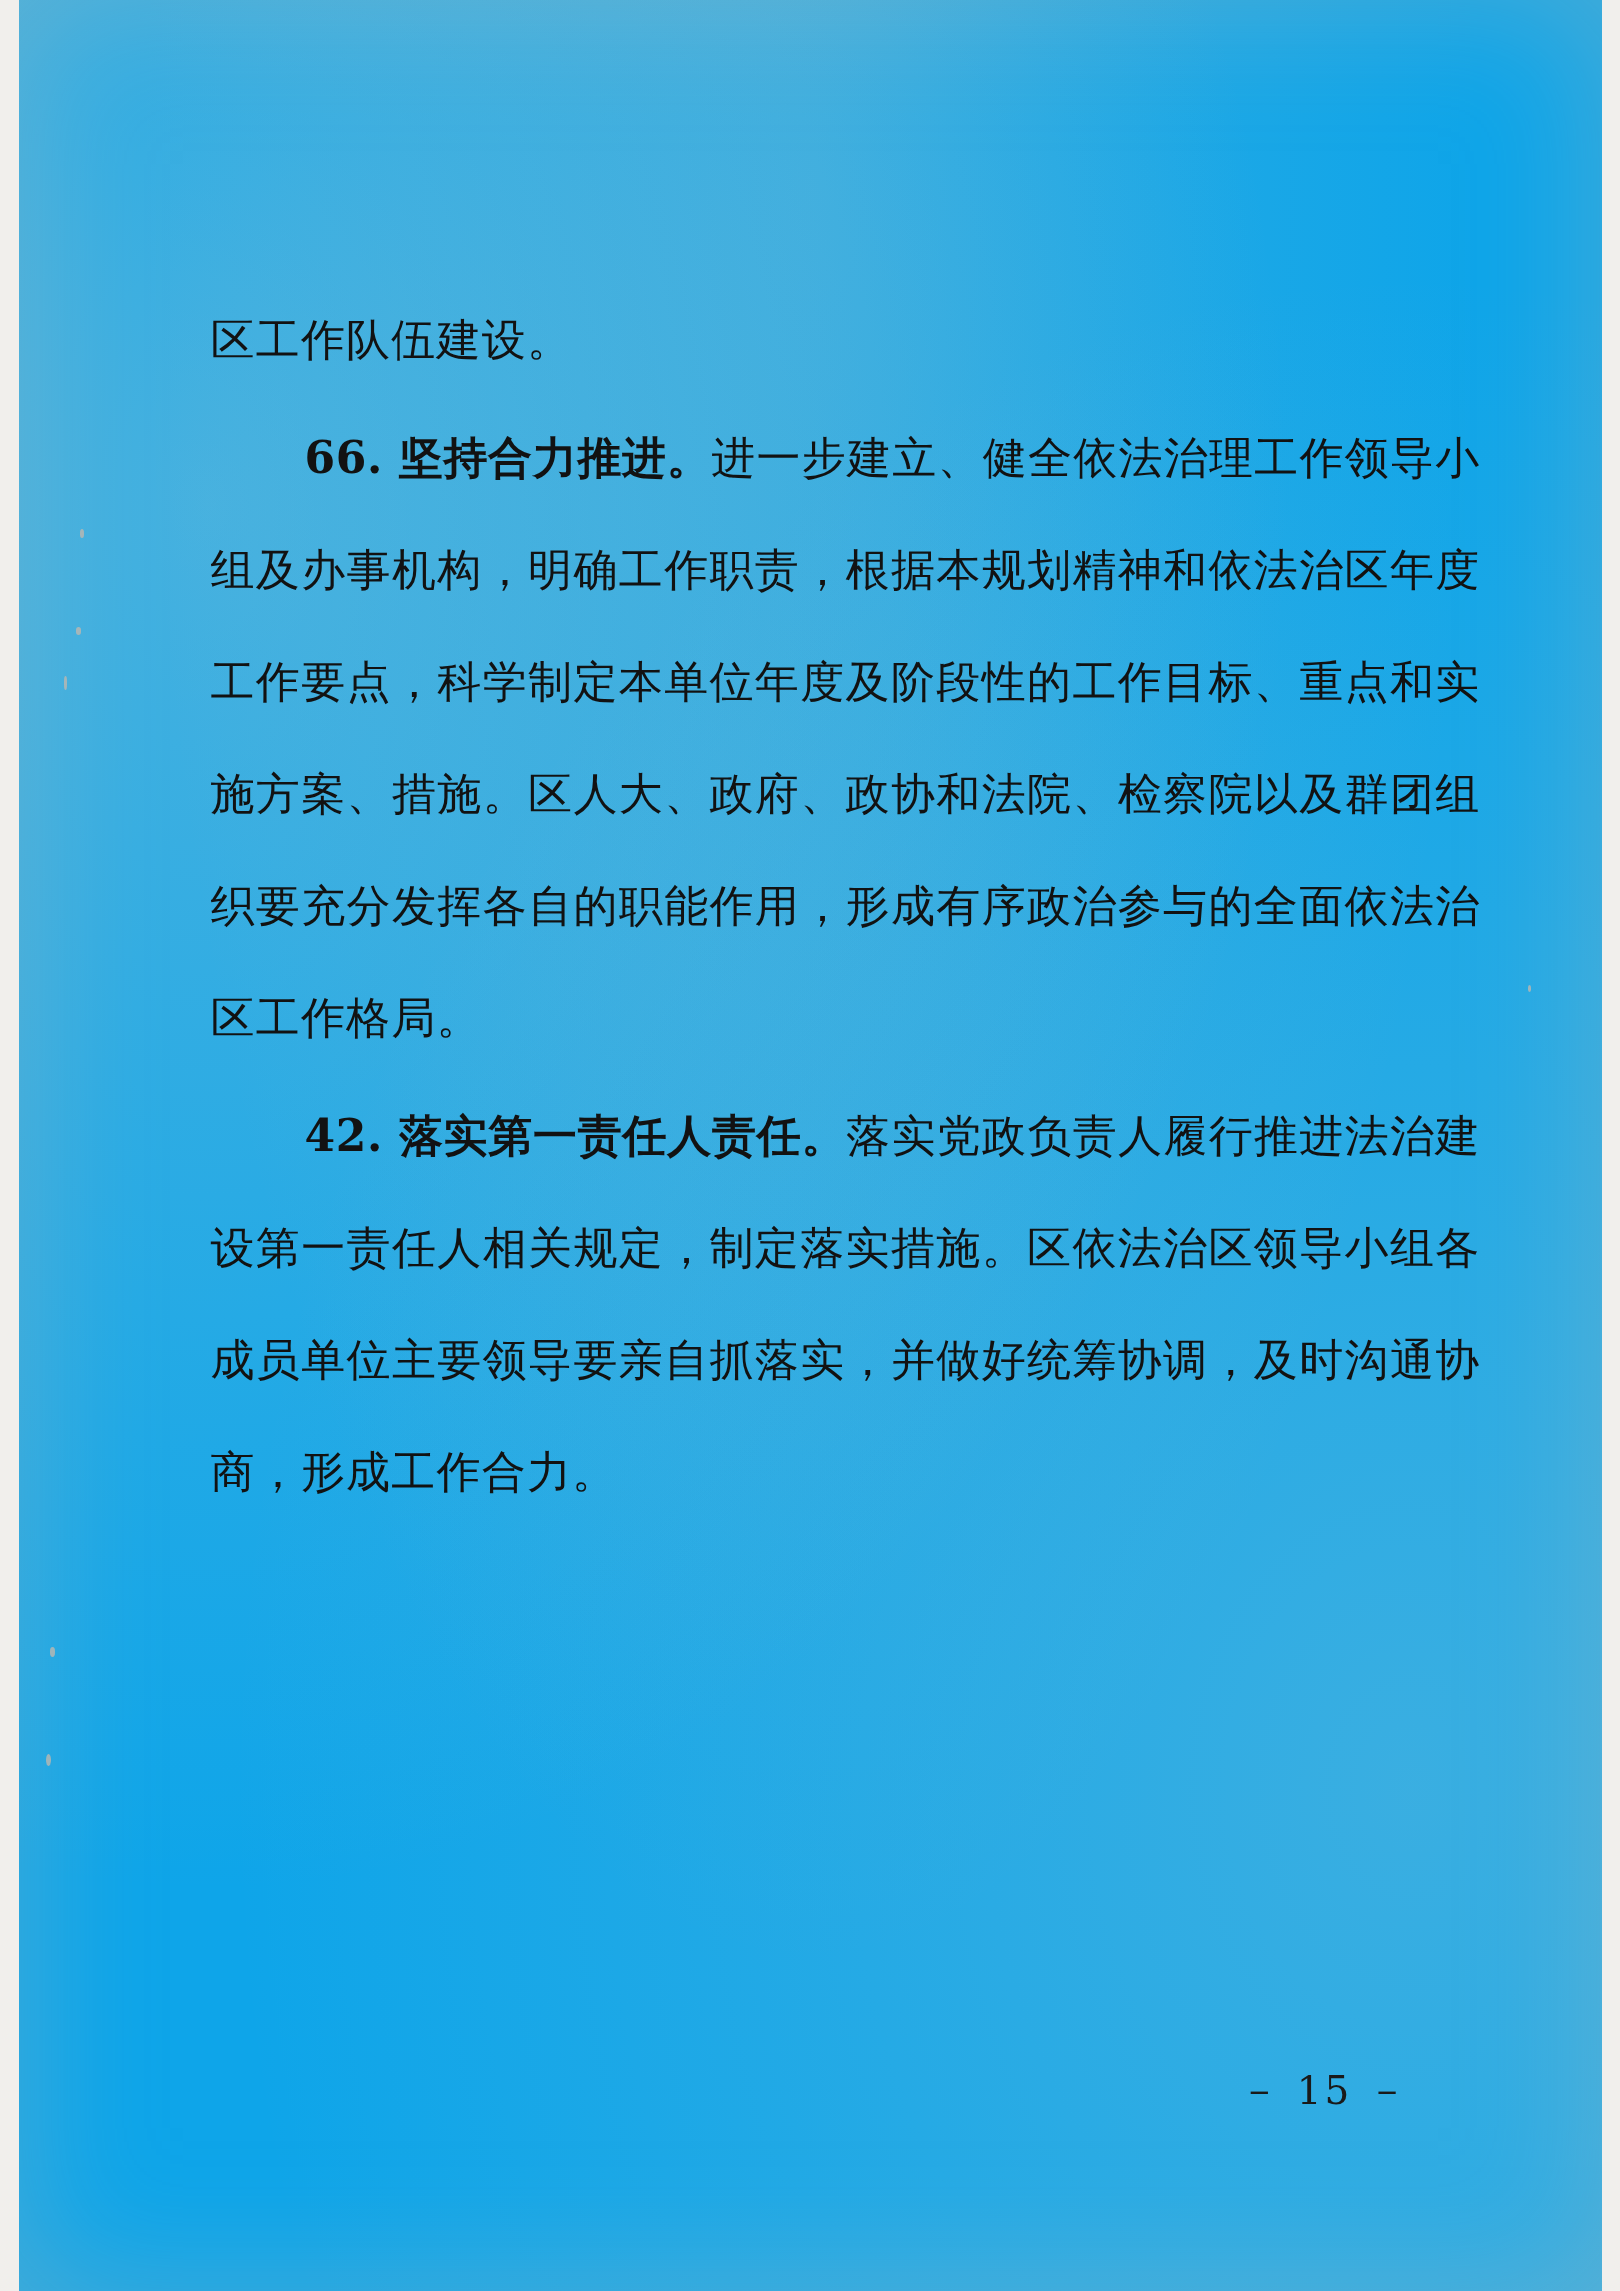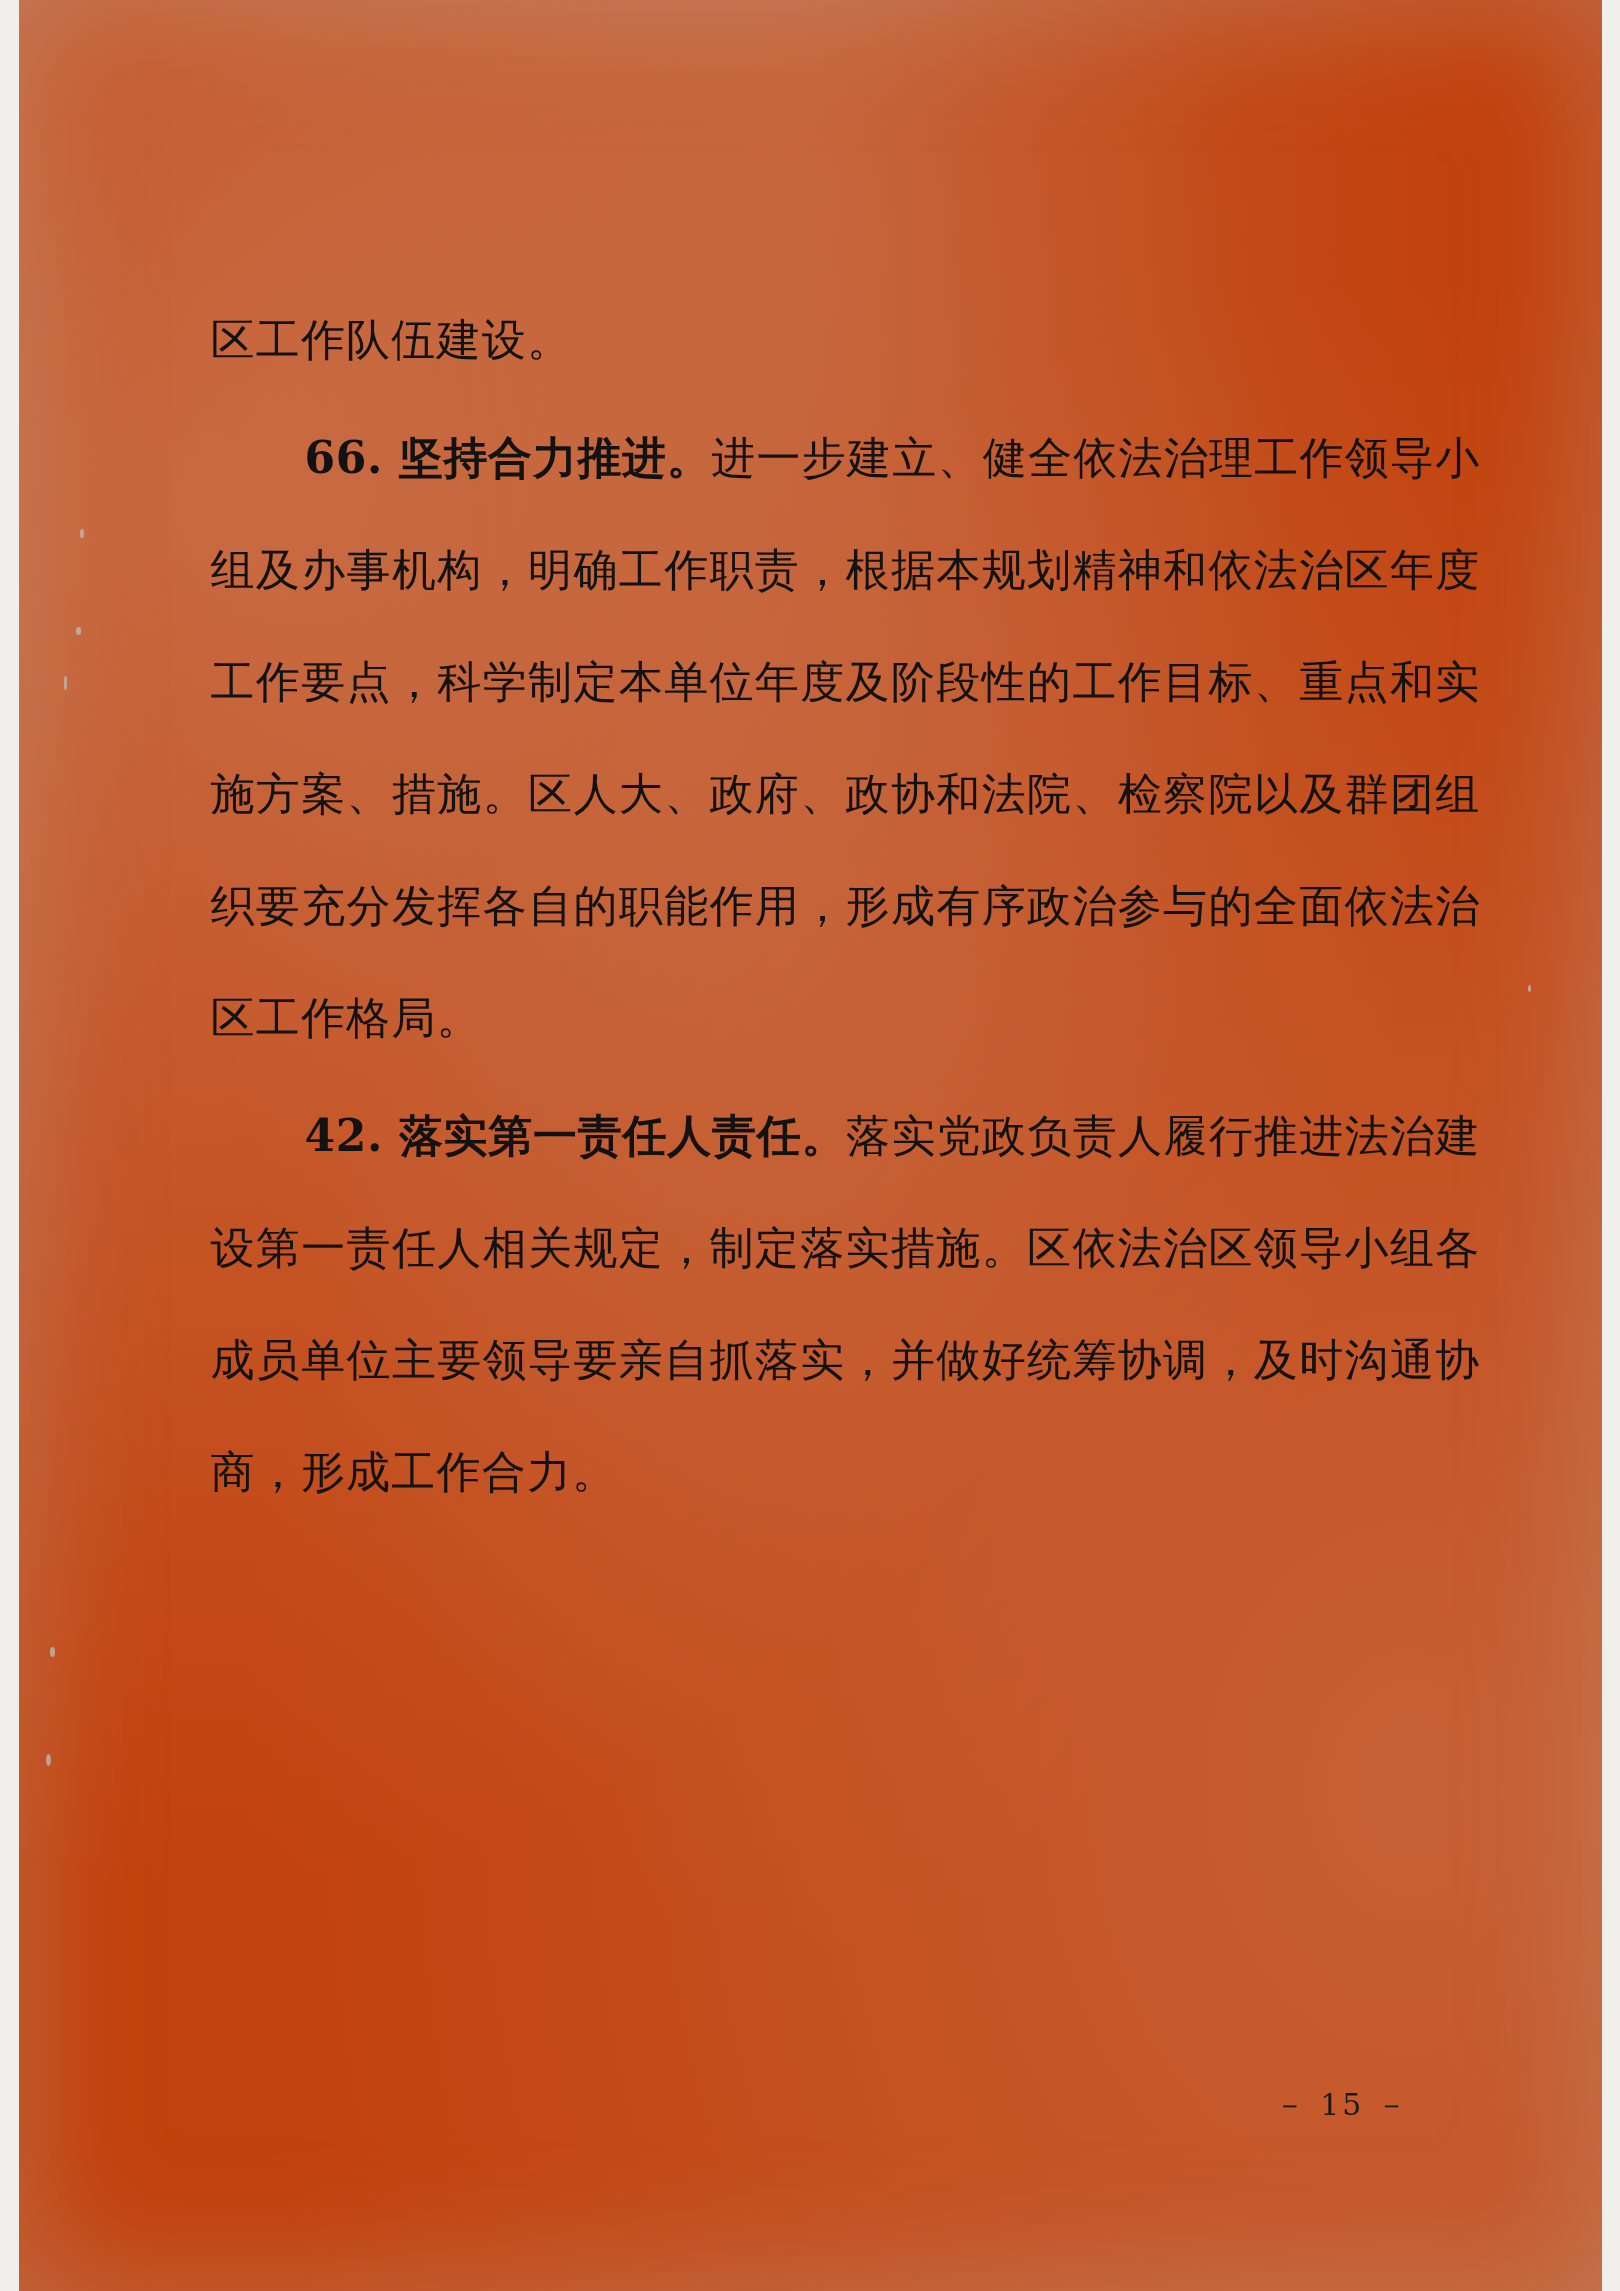--- a/index.html
+++ b/index.html
@@ -5,21 +5,21 @@
   html, body {
     margin: 0;
     padding: 0;
     background: #f1efec;
   }
   .page {
     position: relative;
     width: 1583px;
     height: 2292px;
     margin: 0 auto;
-    background: #c2410c;
+    background: #0ea5e9;
     overflow: hidden;
     font-family: "DejaVu Serif", "Liberation Serif", serif;
     
     box-shadow: inset 0 0 137px rgba(190,185,178,0.35);
   }
   
   .page::before {
     content: "";
     position: absolute;
     inset: 0;
@@ -49,22 +49,22 @@
   .para.indent {
     text-indent: 94px;
   }
   .lead {
     font-weight: bold;
     letter-spacing: 0.6px;
   }
   .page-number {
     position: absolute;
     right: 192px;
-    bottom: 166px;
-    font-size: 30px;
+    bottom: 174px;
+    font-size: 39px;
     color: #1a1a1a;
     letter-spacing: 2.9px;
     font-family: "DejaVu Serif", "Liberation Serif", serif;
   }
   
   .speck {
     position: absolute;
     background: #bdb8b0;
     border-radius: 50%;
     opacity: 0.8;

